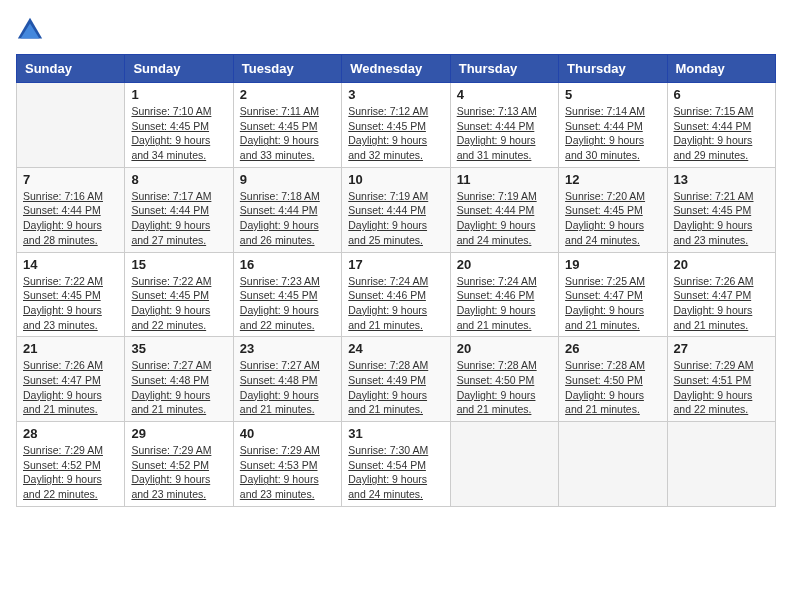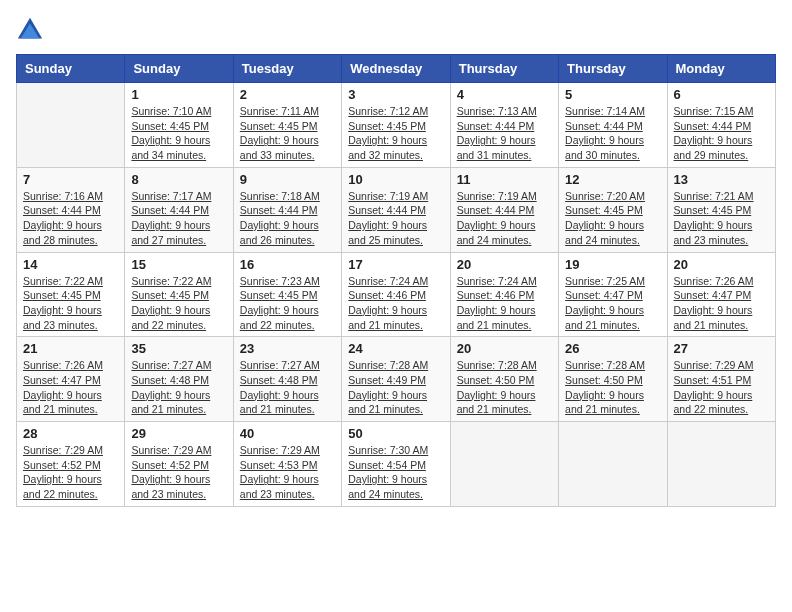--- a/index.html
+++ b/index.html
@@ -243,21 +243,21 @@
         </td>
         <td>
           <span class="day-number">29</span>
           <div class="day-info">Sunrise: 7:29 AM<br>Sunset: 4:52 PM<br>Daylight: 9 hours and 23 minutes.</div>
         </td>
         <td>
           <span class="day-number">40</span>
           <div class="day-info">Sunrise: 7:29 AM<br>Sunset: 4:53 PM<br>Daylight: 9 hours and 23 minutes.</div>
         </td>
         <td>
-          <span class="day-number">50</span>
+          <span class="day-number">31</span>
           <div class="day-info">Sunrise: 7:30 AM<br>Sunset: 4:54 PM<br>Daylight: 9 hours and 24 minutes.</div>
         </td>
         <td class="empty-cell"></td>
         <td class="empty-cell"></td>
         <td class="empty-cell"></td>
       </tr>
     </tbody>
 </table>
 
 </body></html>

